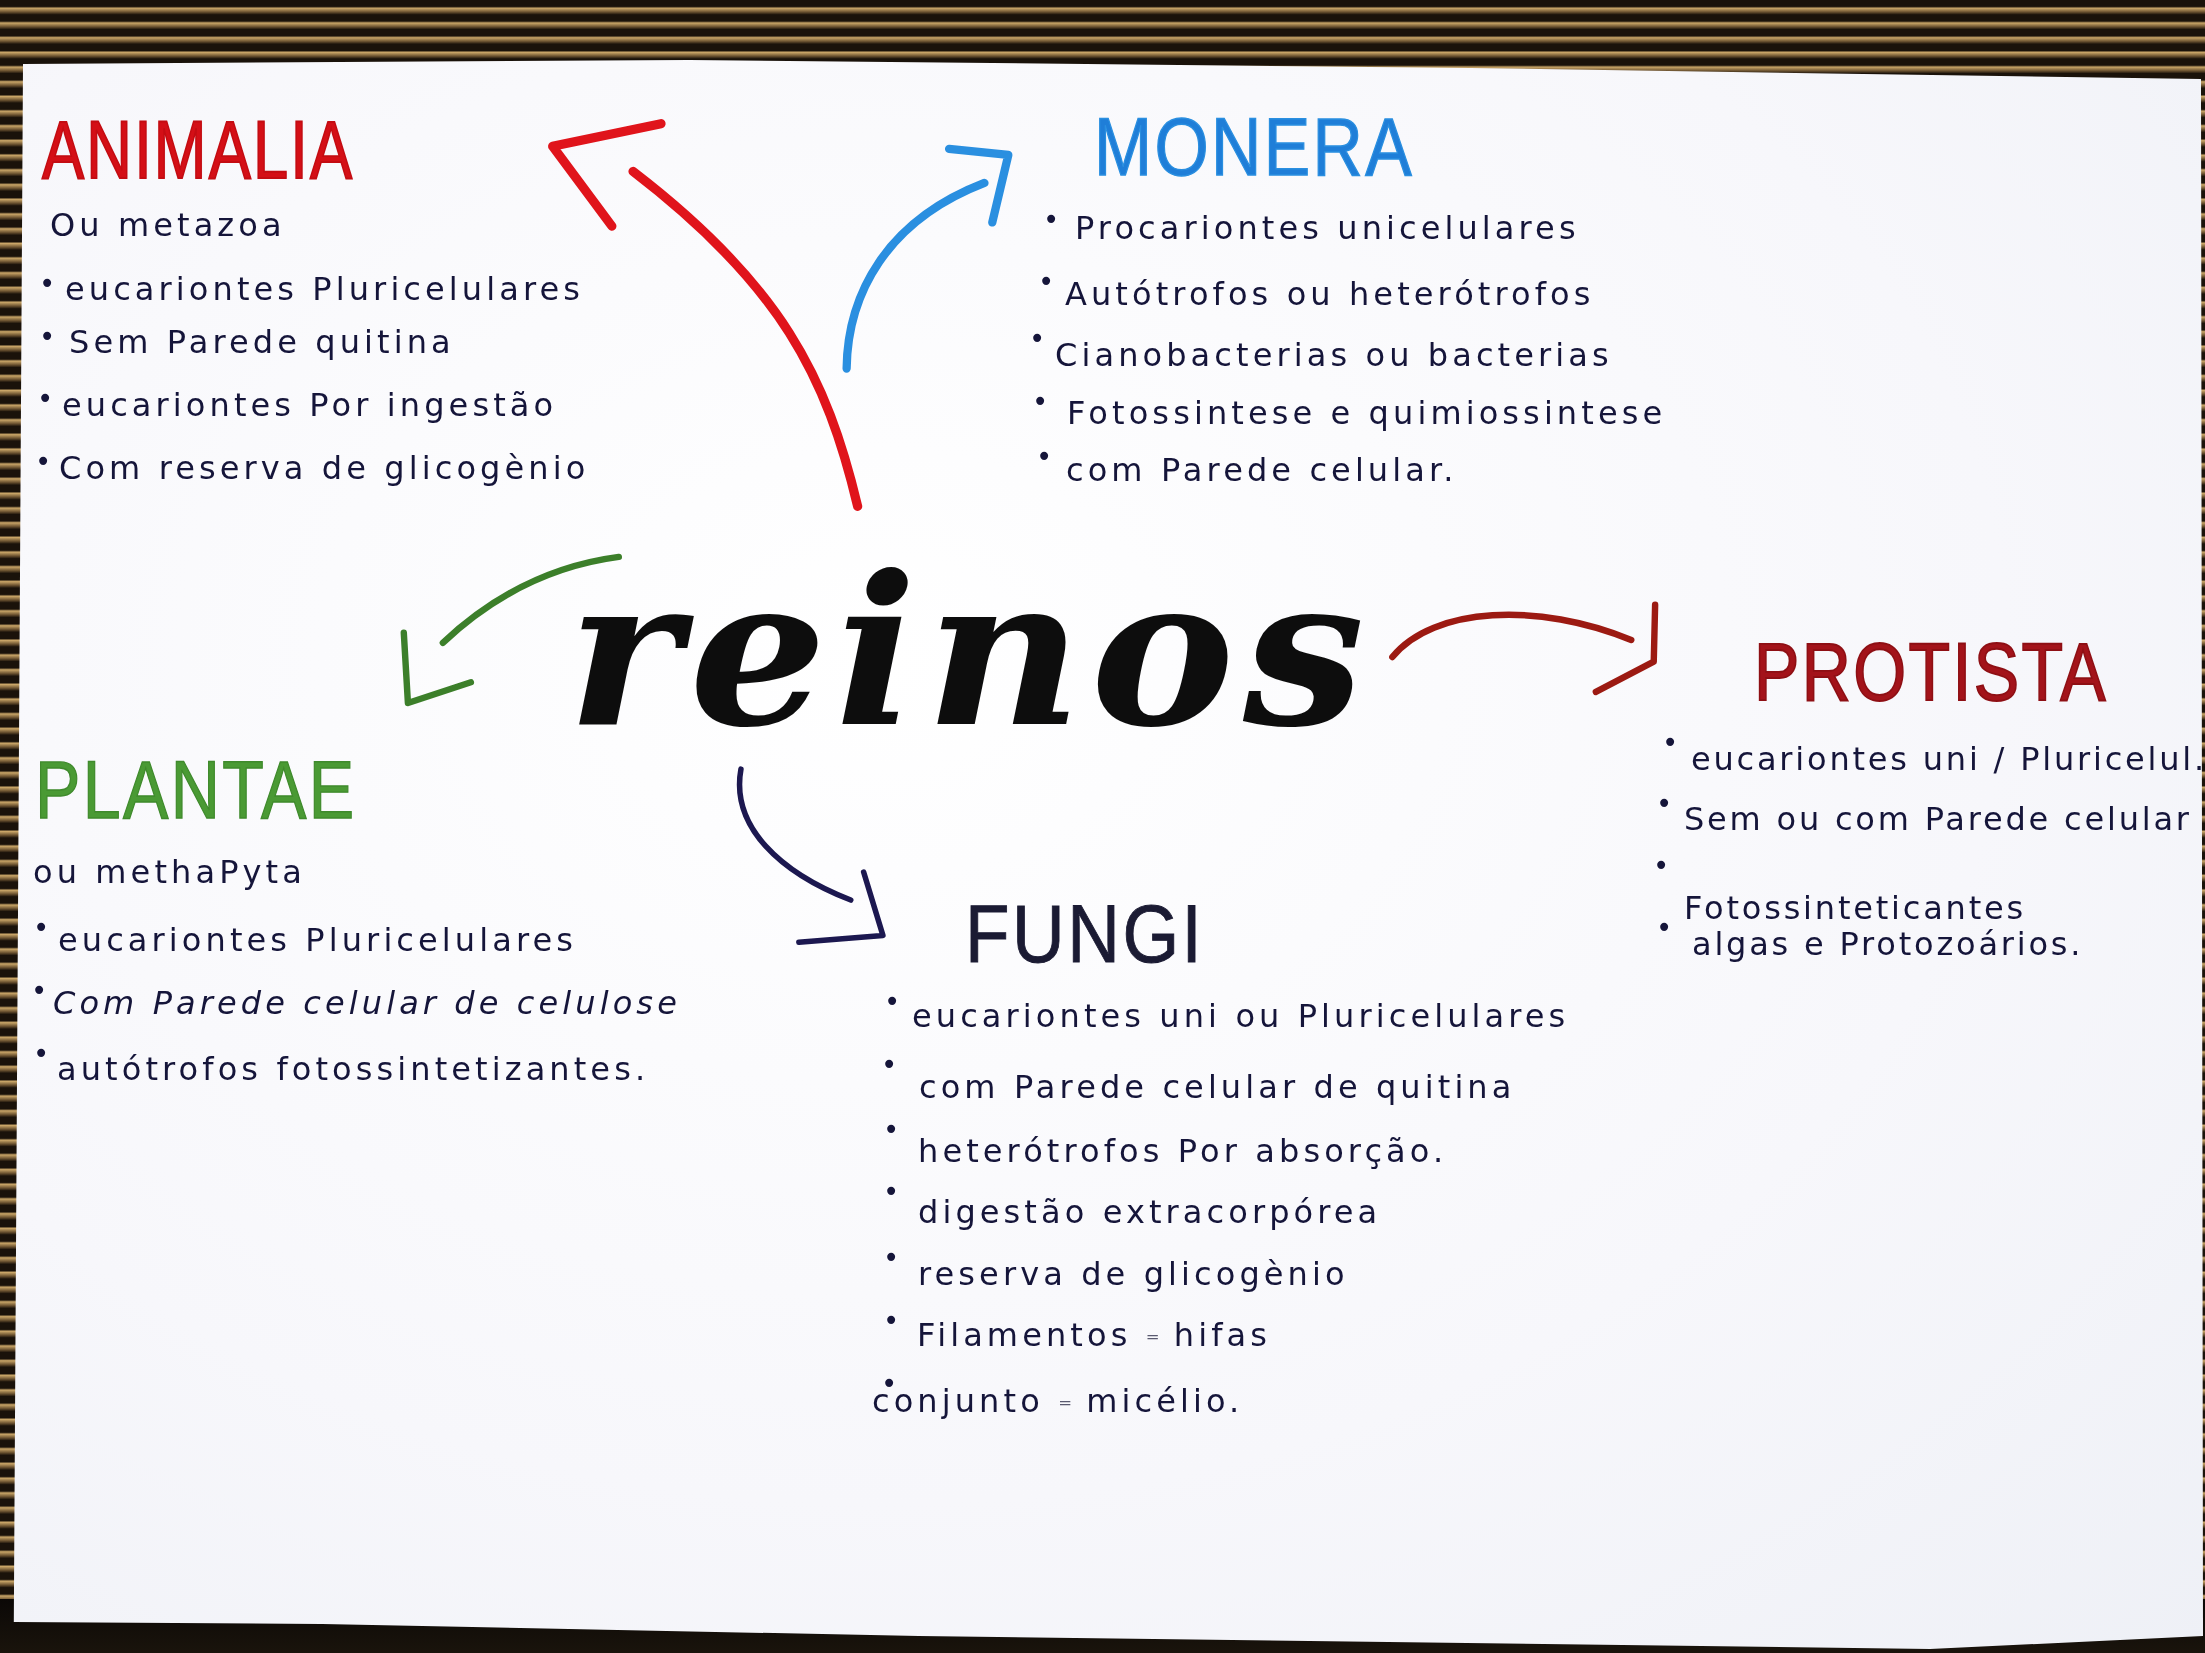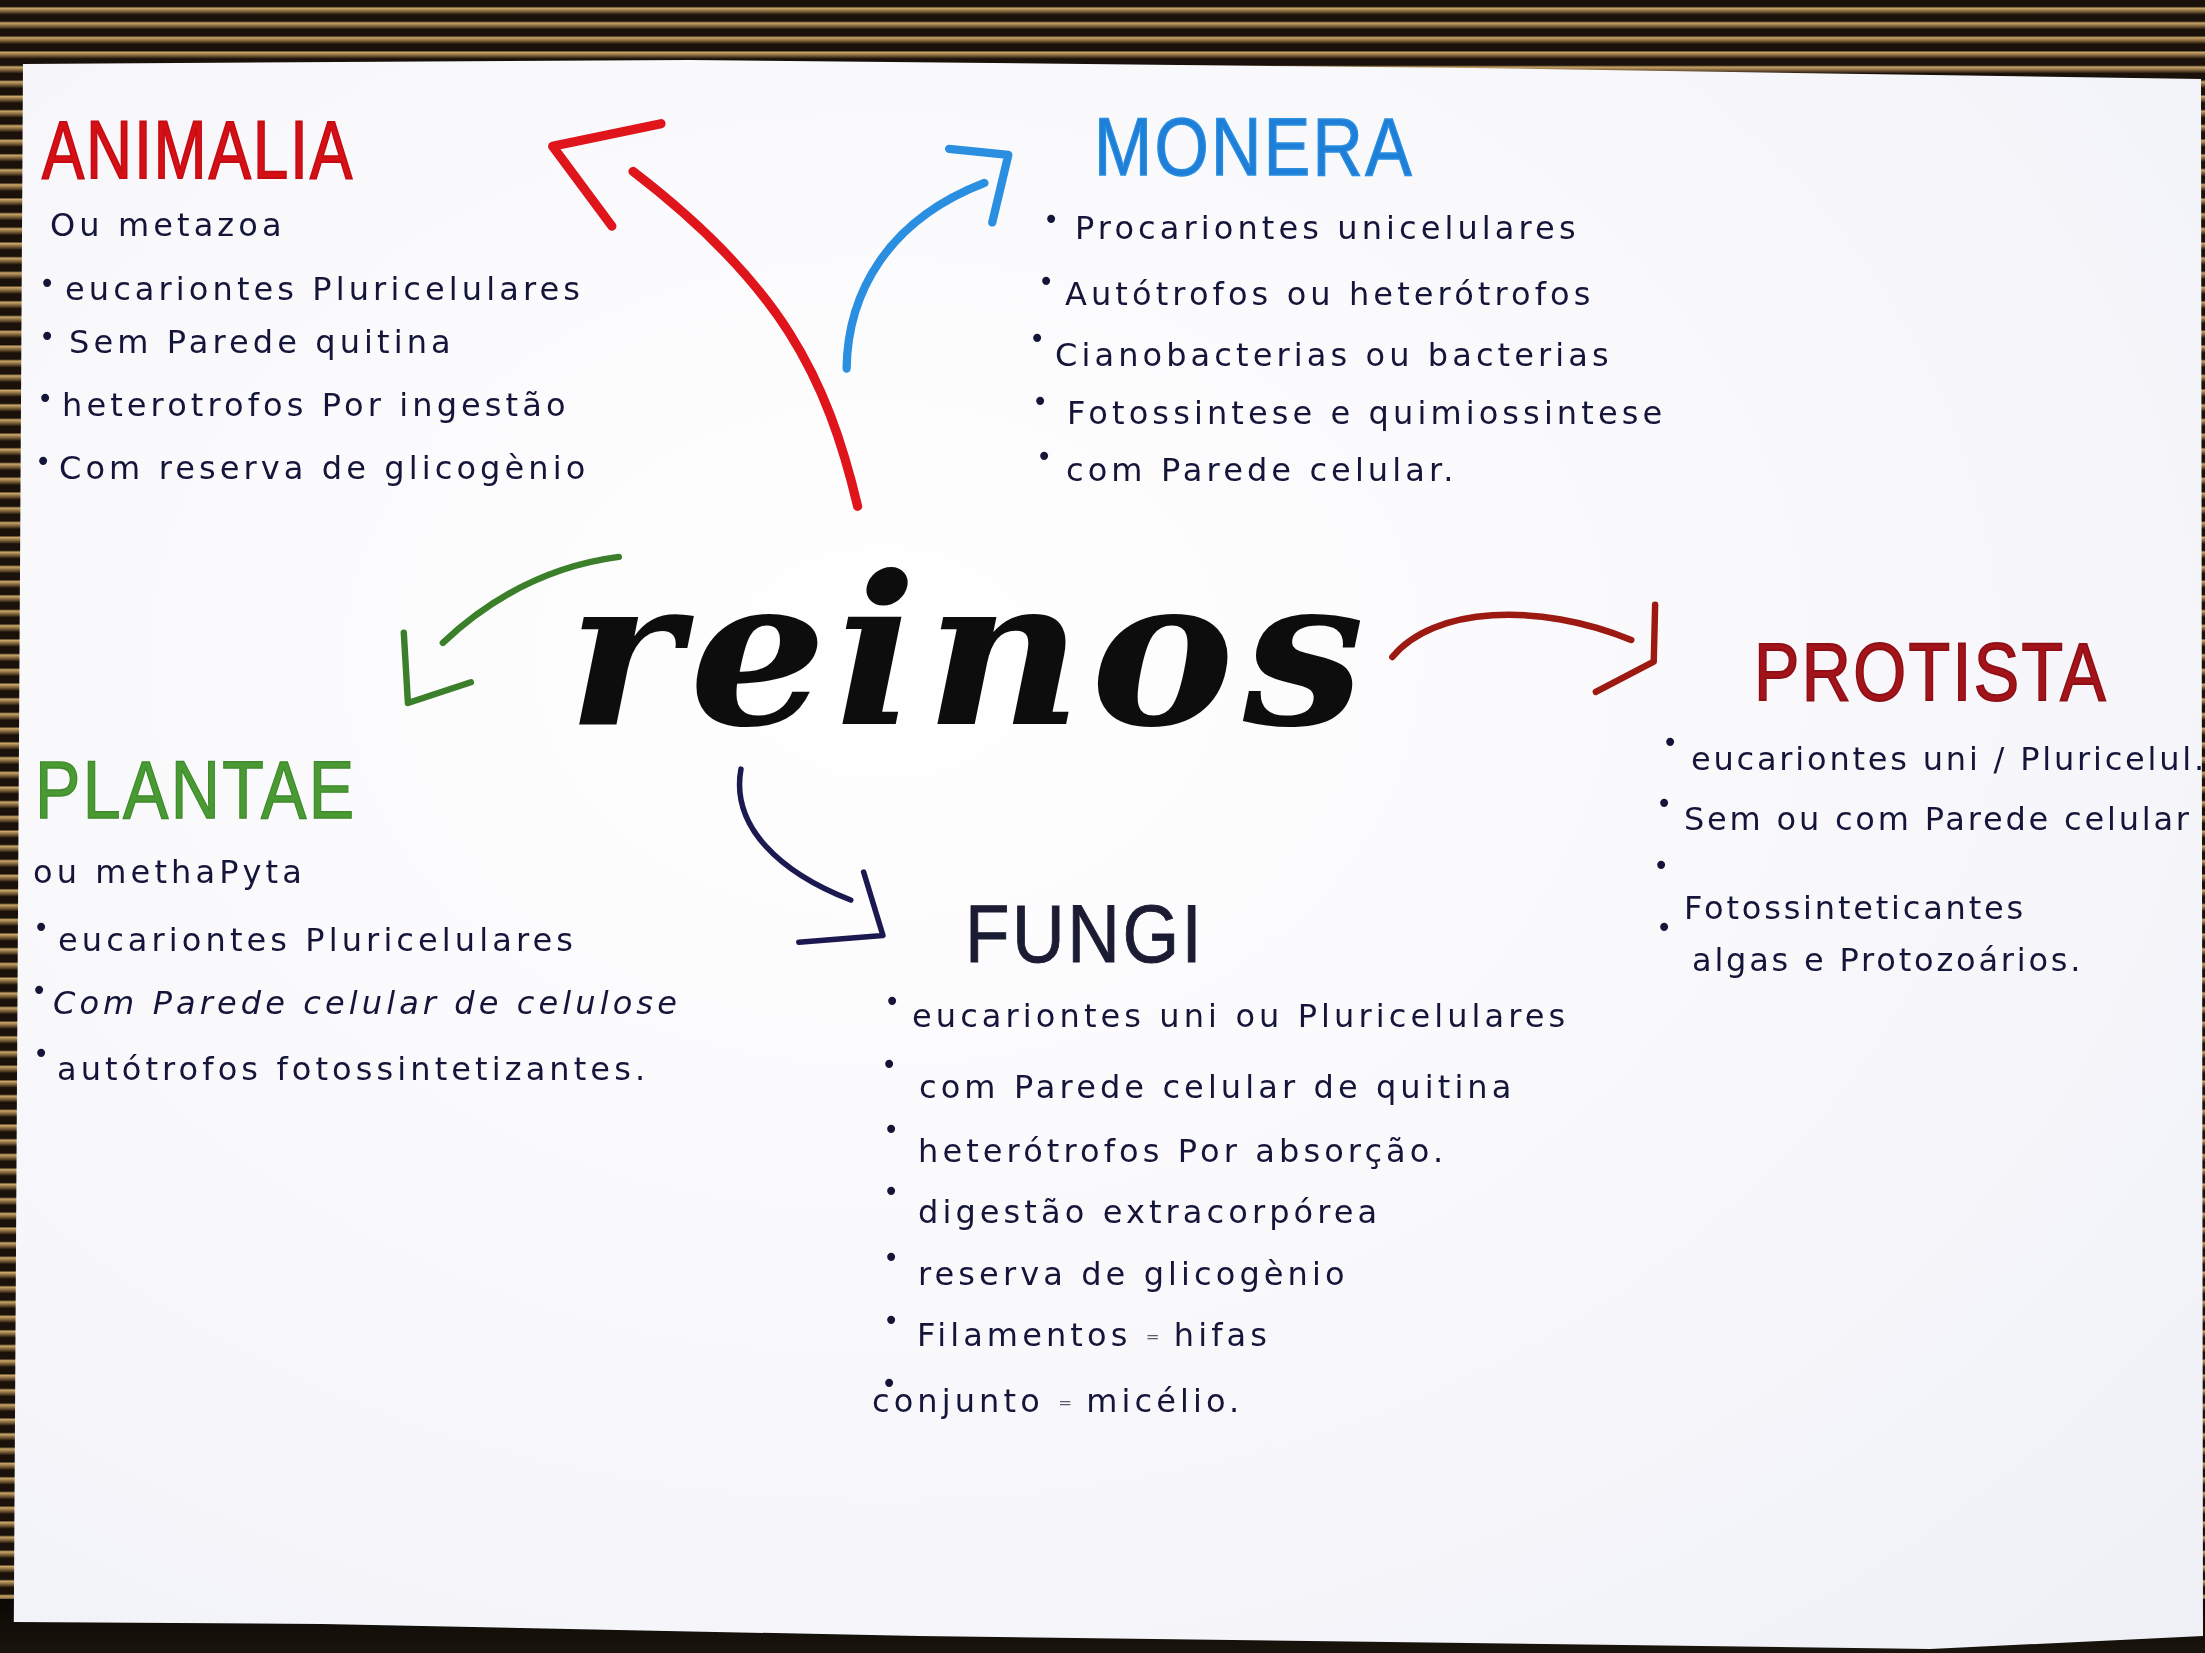--- a/index.html
+++ b/index.html
@@ -91,21 +91,21 @@
 <div class="abs reinos" style="left:970px; top:652px;">reinos</div>
 
 <section>
   <div class="abs heading h-animalia" style="left:42px; top:110px; transform:scaleX(0.78);">ANIMALIA</div>
   <div class="abs line" style="left:50px; top:225px;">Ou metazoa</div>
   <span class="bullet" style="left:39px; top:289px;">•</span>
   <div class="abs line" style="left:65px; top:289px;">eucariontes Pluricelulares</div>
   <span class="bullet" style="left:39px; top:342px;">•</span>
   <div class="abs line" style="left:69px; top:342px;">Sem Parede quitina</div>
   <span class="bullet" style="left:37px; top:404px;">•</span>
-  <div class="abs line" style="left:62px; top:405px;">heterotrofos Por ingestão</div>
+  <div class="abs line" style="left:62px; top:405px;">eucariontes Por ingestão</div>
   <span class="bullet" style="left:35px; top:467px;">•</span>
   <div class="abs line" style="left:59px; top:468px;">Com reserva de glicogènio</div>
 </section>
 
 <section>
   <div class="abs heading h-monera" style="left:1094px; top:107px; transform:scaleX(0.86);">MONERA</div>
   <span class="bullet" style="left:1043px; top:225px;">•</span>
   <div class="abs line" style="left:1075px; top:228px;">Procariontes unicelulares</div>
   <span class="bullet" style="left:1038px; top:287px;">•</span>
   <div class="abs line" style="left:1065px; top:294px;">Autótrofos ou heterótrofos</div>
@@ -156,15 +156,15 @@
 
 <section>
   <div class="abs heading h-protista" style="left:1754px; top:632px; transform:scaleX(0.84);">PROTISTA</div>
   <span class="bullet" style="left:1662px; top:748px;">•</span>
   <div class="abs line" style="left:1691px; top:759px; letter-spacing:2.8px;">eucariontes uni / Pluricelul.</div>
   <span class="bullet" style="left:1656px; top:809px;">•</span>
   <div class="abs line" style="left:1684px; top:819px; letter-spacing:2.8px;">Sem ou com Parede celular</div>
   <span class="bullet" style="left:1653px; top:871px;">•</span>
   <div class="abs line" style="left:1684px; top:908px; letter-spacing:2.8px;">Fotossinteticantes</div>
   <span class="bullet" style="left:1656px; top:933px;">•</span>
-  <div class="abs line" style="left:1692px; top:944px; letter-spacing:2.8px;margin-top:16px;">algas e Protozoários.</div>
+  <div class="abs line" style="left:1692px; top:944px; letter-spacing:2.8px;">algas e Protozoários.</div>
 </section>
 
 
 </body></html>

